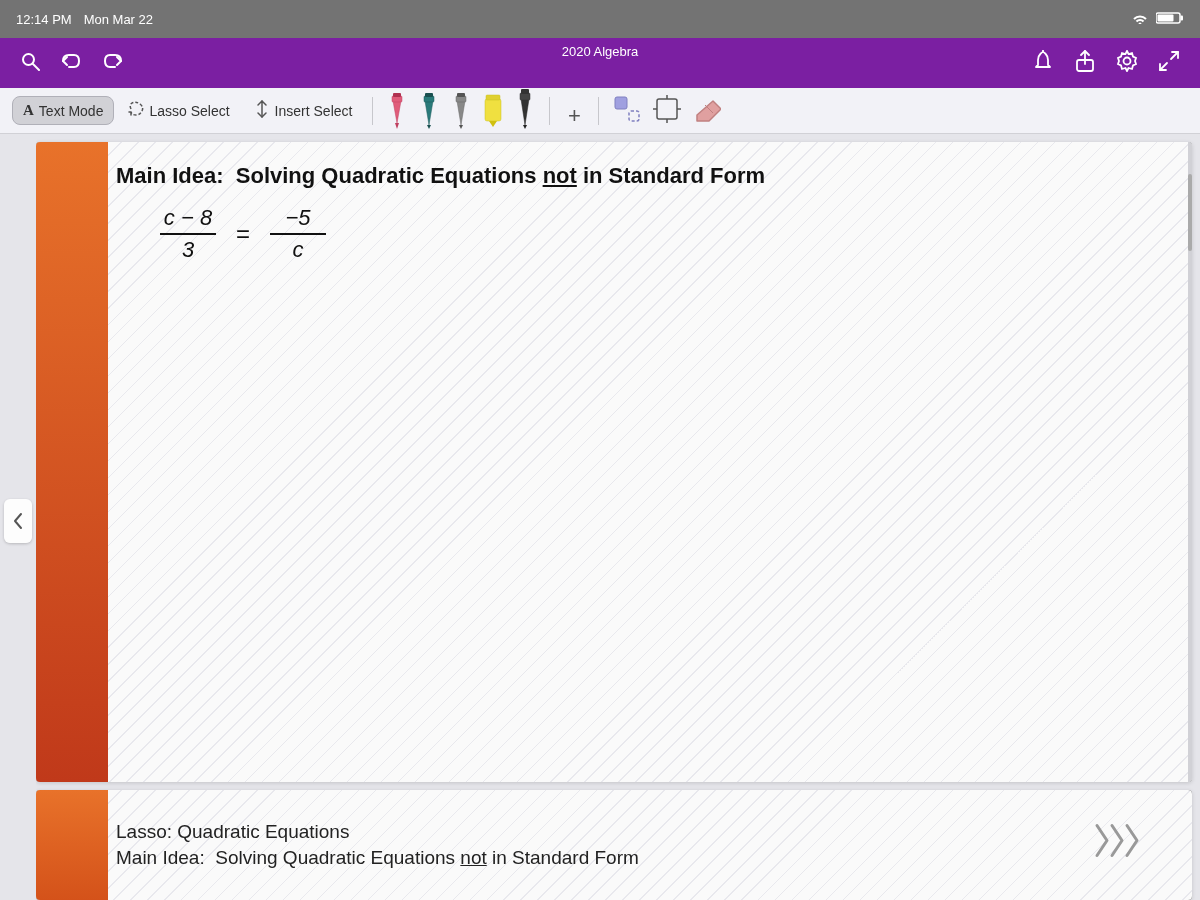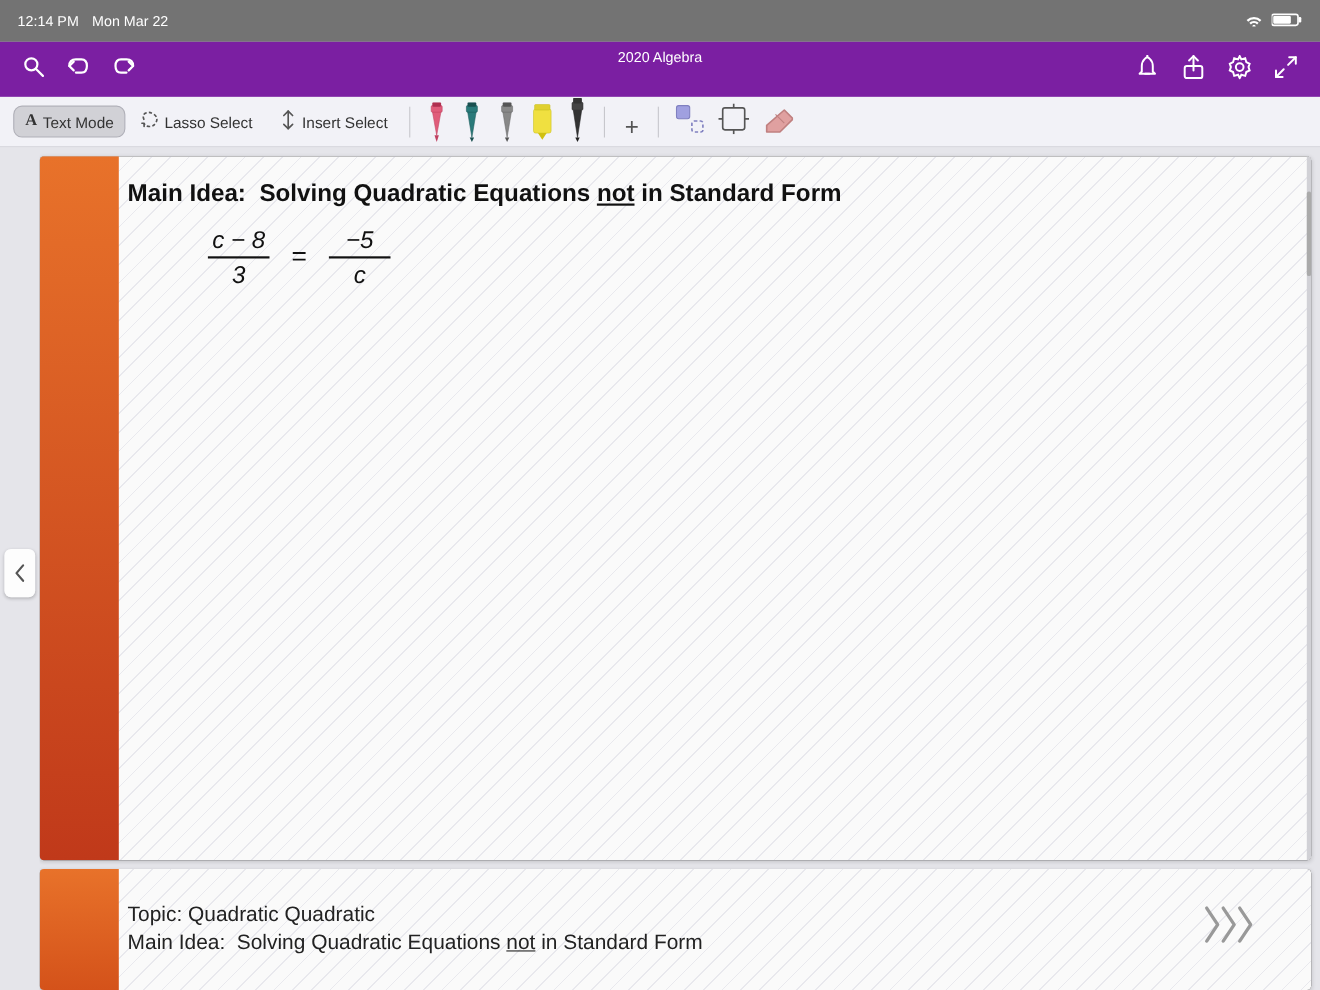--- a/index.html
+++ b/index.html
@@ -187,21 +187,21 @@
     }
 
     .problem-text {
       font-size: 20px;
       color: #111;
       margin-bottom: 20px;
     }
 
     
     .math-area {
-      margin-left: 73px;
+      margin-left: 44px;
       margin-top: 10px;
       display: flex;
       align-items: center;
       gap: 20px;
       font-size: 24px;
       font-style: italic;
       color: #111;
     }
     .fraction {
       display: inline-flex;
@@ -502,21 +502,21 @@
         <div class="scroll-indicator">
           <div class="scroll-thumb"></div>
         </div>
       </div>
     </div>
 
     <div class="page-card bottom-card" style="position:relative;margin-bottom:0;">
       <div class="page-content" style="height:110px;position:relative;">
         <div class="page-sidebar"></div>
         <div class="bottom-inner">
-          <div class="bottom-topic">Topic:  Quadratic Quadratic</div>
+          <div class="bottom-topic">Lasso:  Quadratic Equations</div>
           <div class="bottom-main-idea">
             Main Idea:&nbsp; Solving Quadratic Equations <u>not</u> in Standard Form
           </div>
         </div>
         <div class="chevrons">
           <svg width="60" height="40" viewBox="0 0 60 40">
             <polyline points="5,5 15,20 5,35" fill="none" stroke="#999" stroke-width="3" stroke-linecap="round" stroke-linejoin="round"></polyline>
             <polyline points="20,5 30,20 20,35" fill="none" stroke="#999" stroke-width="3" stroke-linecap="round" stroke-linejoin="round"></polyline>
             <polyline points="35,5 45,20 35,35" fill="none" stroke="#999" stroke-width="3" stroke-linecap="round" stroke-linejoin="round"></polyline>
           </svg>

